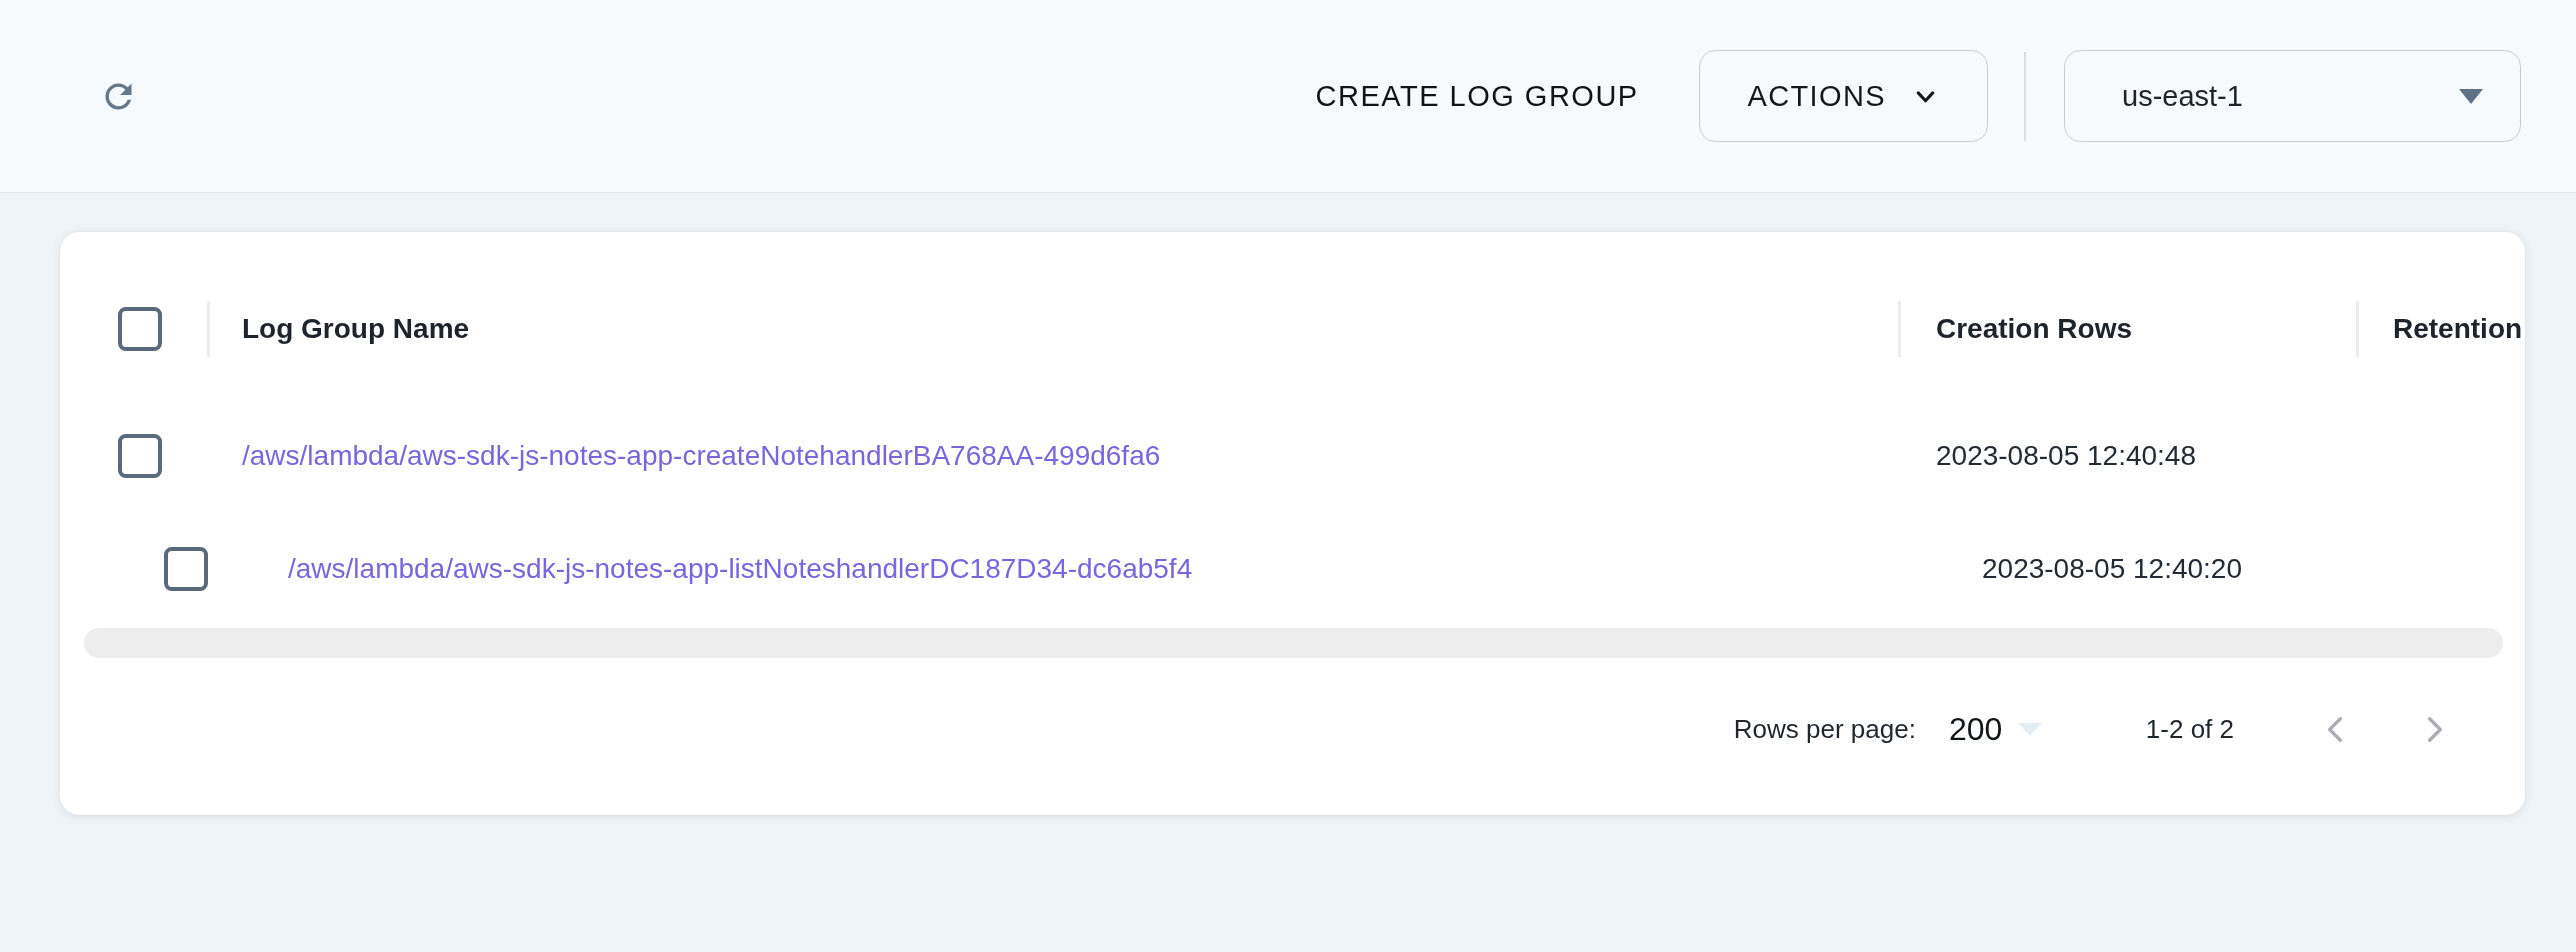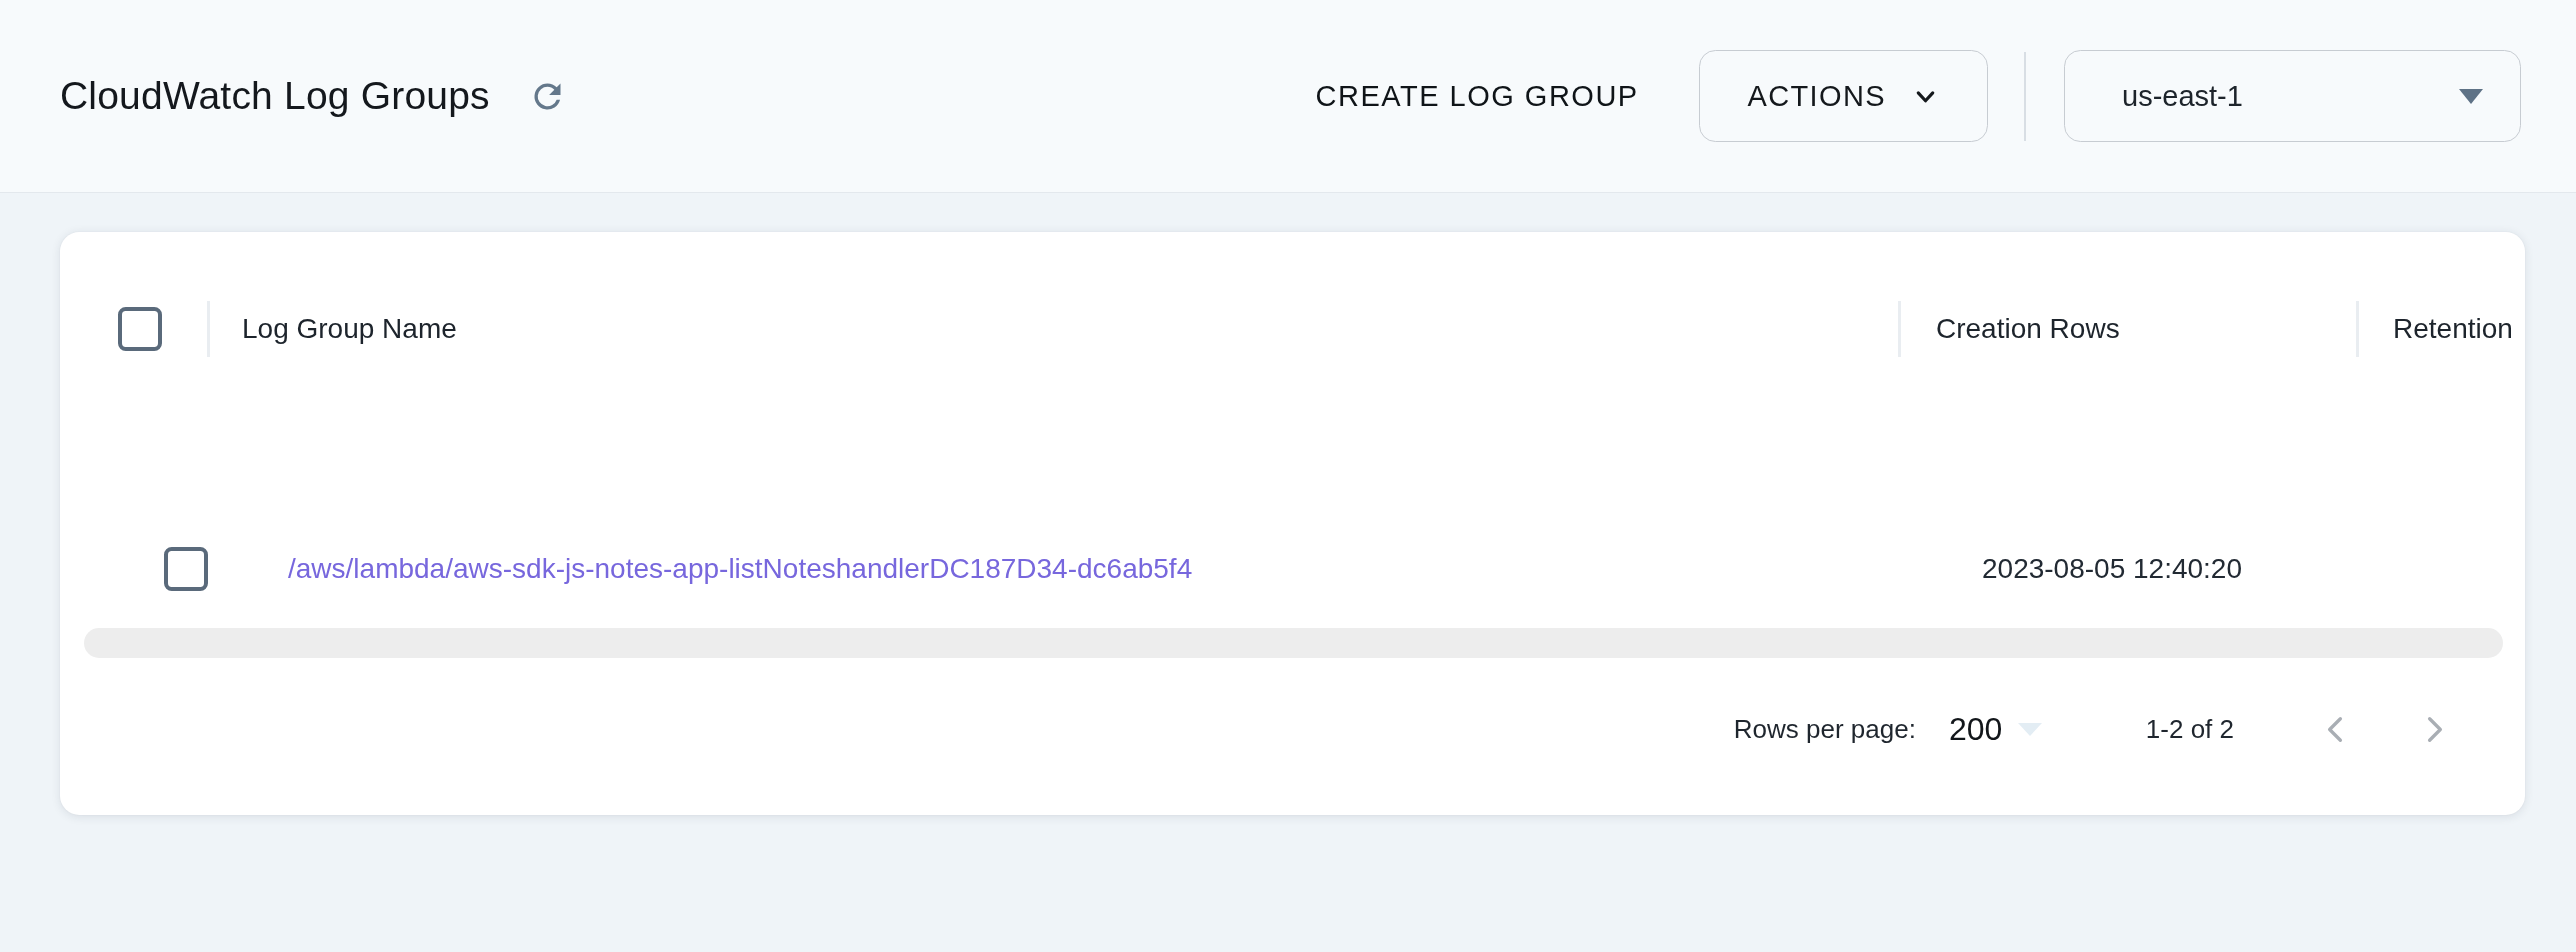--- a/index.html
+++ b/index.html
@@ -92,21 +92,21 @@
     left:58px;width:44px;height:44px;
     border:4.8px solid var(--checkbox-border);border-radius:7.7px;
     background:#fff;cursor:pointer;
   }
   .col-divider{
     width:2.9px;height:56px;background:#e9edf1;
   }
   .col-divider.d-name{left:147px;}
   .col-divider.d-creation{left:1838px;}
   .col-divider.d-retention{left:2296px;}
-  .th-text{font-size:28px;font-weight:400;color:#1d242c;}
+  .th-text{font-size:28px;font-weight:700;color:#1d242c;}
   .th-name{left:182px;}
   .th-creation{left:1876px;}
   .th-retention{left:2333px;}
   .loggroup-link{
     left:182px;font-size:28px;color:var(--link);text-decoration:none;cursor:pointer;
   }
   .time-text{left:1876px;font-size:28px;color:var(--text-table);}
   .hscrollbar{
     position:absolute;left:24px;top:396px;width:2419px;height:30px;
     background:var(--scrollbar-thumb);border-radius:15.5px;cursor:pointer;
@@ -133,21 +133,20 @@
     width:62px;height:62px;display:flex;align-items:center;justify-content:center;
   }
   .page-nav-btn.prev{margin-left:70px;}
   .page-nav-btn.next{margin-left:37px;}
   .page-nav-btn svg{width:39px;height:39px;stroke:var(--pagination-chevron);stroke-width:3.4;fill:none;stroke-linecap:round;stroke-linejoin:round;}
 </style>
 </head>
 <body>
 
 <header class="topbar">
-  <h1 class="page-title">CloudWatch Log Groups</h1>
 
   <button class="refresh-btn">
     <svg viewBox="0 0 24 24">
       <path d="M17.65 6.35A7.96 7.96 0 0 0 12 4a8 8 0 1 0 7.73 10h-2.08A6 6 0 1 1 12 6c1.66 0 3.14.69 4.22 1.78L13 11h7V4l-2.35 2.35z"></path>
     </svg>
   </button>
 
   <div class="topbar-spacer"></div>
 
   <button class="create-btn">CREATE LOG GROUP</button>
@@ -172,20 +171,25 @@
   <div class="trow trow-header">
     <div class="cell checkbox"></div>
     <div class="cell col-divider d-name"></div>
     <span class="cell th-text th-name">Log Group Name</span>
     <div class="cell col-divider d-creation"></div>
     <span class="cell th-text th-creation">Creation Rows</span>
     <div class="cell col-divider d-retention"></div>
     <span class="cell th-text th-retention">Retention</span>
   </div>
 
+  <div class="trow trow-1">
+    <div class="cell checkbox"></div>
+    <a class="cell loggroup-link" href="#">/aws/lambda/aws-sdk-js-notes-app-createNotehandlerBA768AA-499d6fa6</a>
+    <span class="cell time-text">2023-08-05 12:40:48</span>
+  </div>
 
   <div class="trow trow-2">
     <div class="cell checkbox"></div>
     <a class="cell loggroup-link" href="#">/aws/lambda/aws-sdk-js-notes-app-listNoteshandlerDC187D34-dc6ab5f4</a>
     <span class="cell time-text">2023-08-05 12:40:20</span>
   </div>
 
   <div class="hscrollbar"></div>
 
   <div class="pagination">

